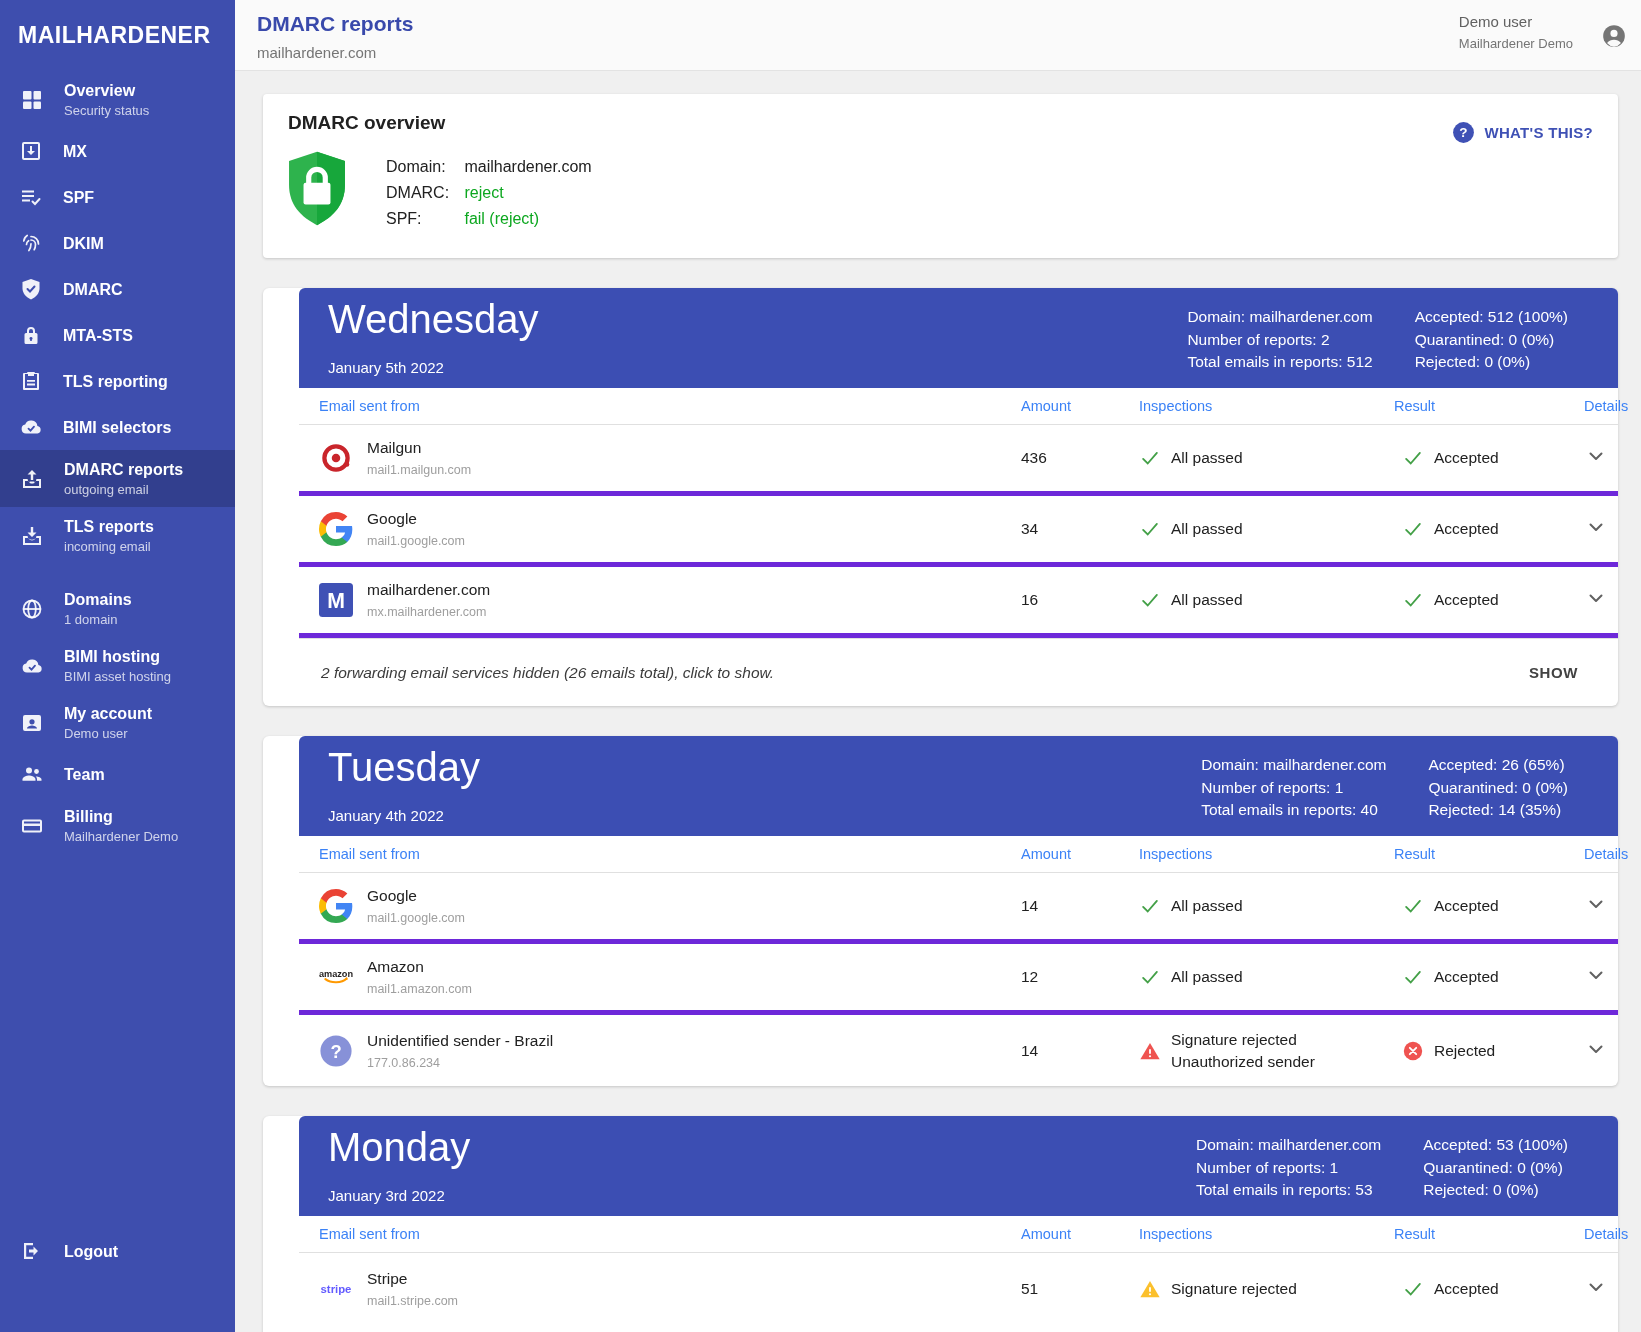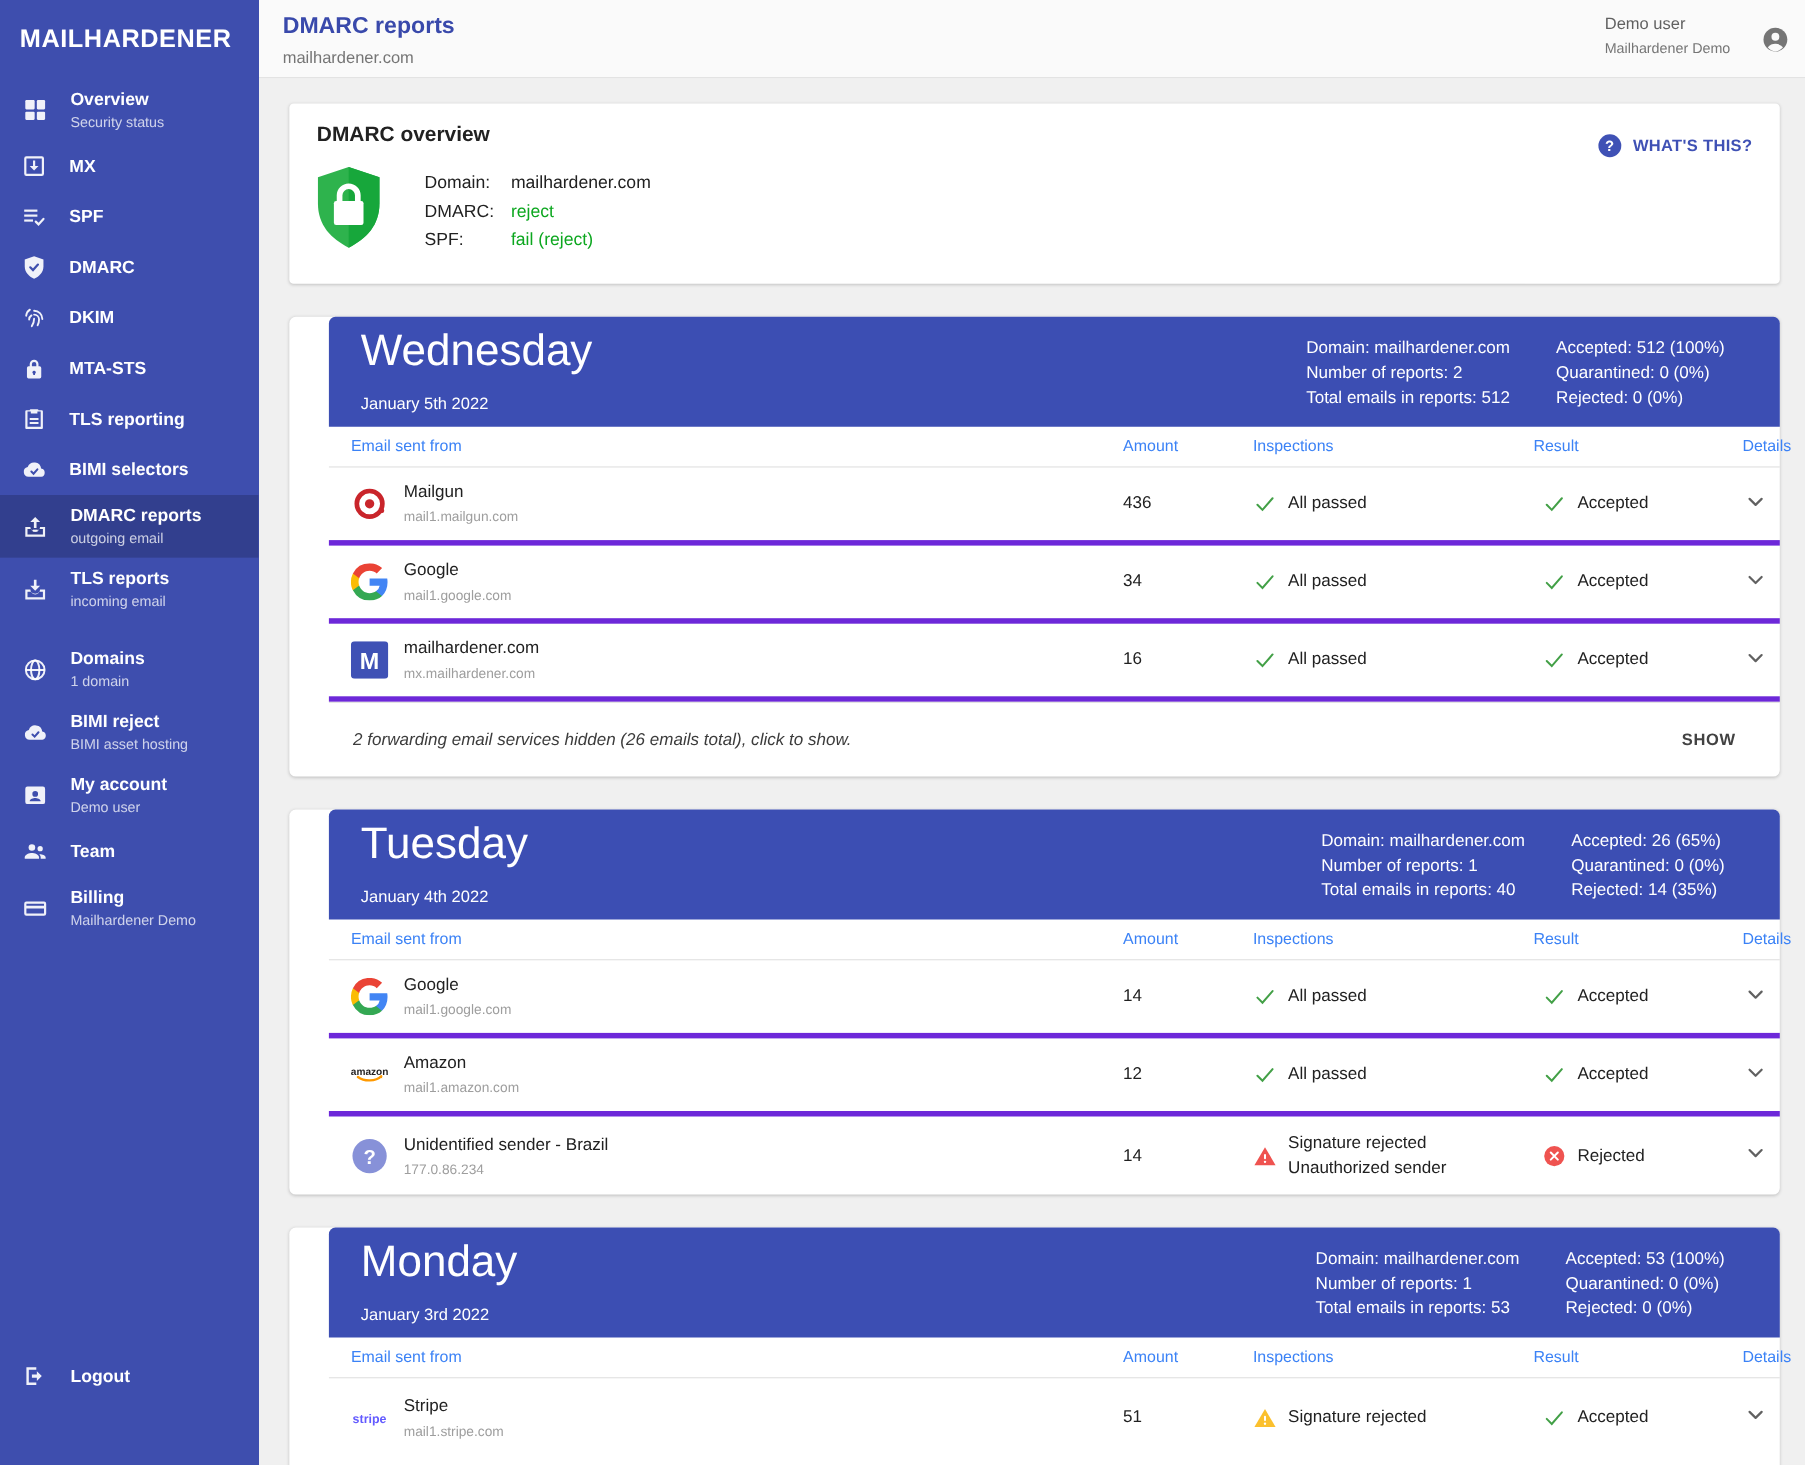--- a/index.html
+++ b/index.html
@@ -129,47 +129,47 @@
             <path d="M13.5 16.5l2.5 2.5 4.5-5" stroke="currentColor" stroke-width="2" fill="none" stroke-linecap="round"></path>
           </svg>
         </span>
     <div class="nav-text">
       <div class="nav-label">SPF</div>
 
     </div>
       </div>
       <div class="nav-item  indent  ">
     <span class="nav-icon">
-          <svg viewBox="0 0 24 24">
-            <path d="M12 2l8.5 3v6.2c0 5.2-3.6 8.9-8.5 11.3C7.1 20.1 3.5 16.4 3.5 11.2V5z" fill="currentColor"></path>
-            <path d="M8.5 12l2.5 2.5 4.5-5" stroke="#3e4eae" stroke-width="2" fill="none" stroke-linecap="round"></path>
-          </svg>
-        </span>
-    <div class="nav-text">
-      <div class="nav-label">DMARC</div>
-
-    </div>
-      </div>
-      <div class="nav-item  indent  ">
-    <span class="nav-icon">
           <svg viewBox="0 0 24 24" fill="none" stroke="currentColor" stroke-width="1.7" stroke-linecap="round">
             <path d="M12 5.5a7.5 7.5 0 0 1 7.5 7.5"></path>
             <path d="M4.8 10a7.5 7.5 0 0 1 3.4-5.5"></path>
             <path d="M12 9a4.5 4.5 0 0 1 4.5 4.5c0 1.9-.4 3.7-1.3 5.2"></path>
             <path d="M7.5 13.5A4.5 4.5 0 0 1 9.6 9.7"></path>
             <path d="M12 12.8c0 2.6-.7 4.8-2.1 6.7"></path>
           </svg>
         </span>
     <div class="nav-text">
       <div class="nav-label">DKIM</div>
 
     </div>
       </div>
       <div class="nav-item  indent  ">
     <span class="nav-icon">
+          <svg viewBox="0 0 24 24">
+            <path d="M12 2l8.5 3v6.2c0 5.2-3.6 8.9-8.5 11.3C7.1 20.1 3.5 16.4 3.5 11.2V5z" fill="currentColor"></path>
+            <path d="M8.5 12l2.5 2.5 4.5-5" stroke="#3e4eae" stroke-width="2" fill="none" stroke-linecap="round"></path>
+          </svg>
+        </span>
+    <div class="nav-text">
+      <div class="nav-label">DMARC</div>
+
+    </div>
+      </div>
+      <div class="nav-item  indent  ">
+    <span class="nav-icon">
           <svg viewBox="0 0 24 24" fill="currentColor">
             <path fill-rule="evenodd" d="M8 10V8a4 4 0 1 1 8 0v2h1a1.5 1.5 0 0 1 1.5 1.5v8A1.5 1.5 0 0 1 17 21H7a1.5 1.5 0 0 1-1.5-1.5v-8A1.5 1.5 0 0 1 7 10h1zm2 0h4V8a2 2 0 0 0-4 0v2zm2 4a1.5 1.5 0 0 1 .8 2.8V18h-1.6v-1.2A1.5 1.5 0 0 1 12 14z"></path>
           </svg>
         </span>
     <div class="nav-text">
       <div class="nav-label">MTA-STS</div>
 
     </div>
       </div>
       <div class="nav-item  indent  ">
@@ -234,21 +234,21 @@
     </div>
       </div>
       <div class="nav-item two-line   ">
     <span class="nav-icon">
           <svg viewBox="0 0 24 24">
             <path d="M18.5 18.5H7a4.5 4.5 0 0 1-.8-8.9A6.3 6.3 0 0 1 18.4 11a3.8 3.8 0 0 1 .1 7.5z" fill="currentColor"></path>
             <path d="M9.5 13.7l2 2 3.5-4" stroke="#3e4eae" stroke-width="1.8" fill="none" stroke-linecap="round"></path>
           </svg>
         </span>
     <div class="nav-text">
-      <div class="nav-label">BIMI reject</div>
+      <div class="nav-label">BIMI hosting</div>
       <div class="nav-sub">BIMI asset hosting</div>
     </div>
       </div>
       <div class="nav-item two-line   ">
     <span class="nav-icon">
           <svg viewBox="0 0 24 24" fill="currentColor">
             <path fill-rule="evenodd" d="M5 4h14a2 2 0 0 1 2 2v12a2 2 0 0 1-2 2H5a2 2 0 0 1-2-2V6a2 2 0 0 1 2-2zm7 4.2a2.6 2.6 0 1 0 0 5.2 2.6 2.6 0 0 0 0-5.2zM7 17.5c0-2 3.3-3 5-3s5 1 5 3H7z"></path>
           </svg>
         </span>
     <div class="nav-text">

